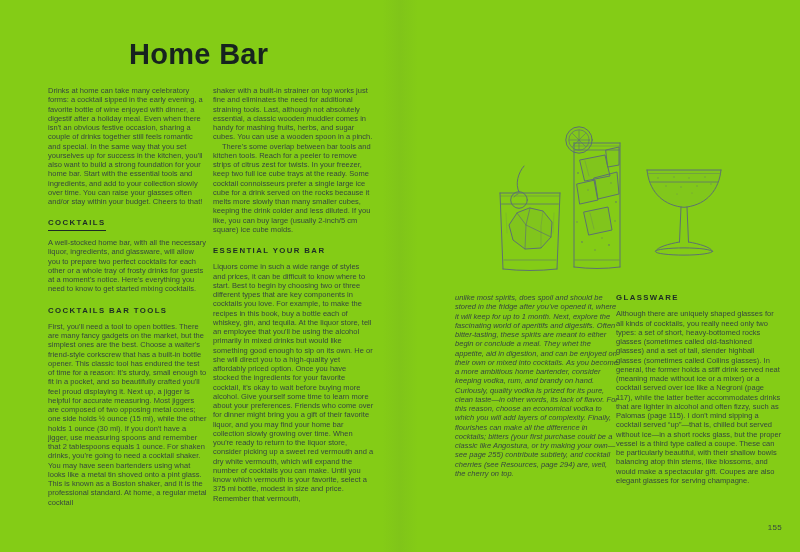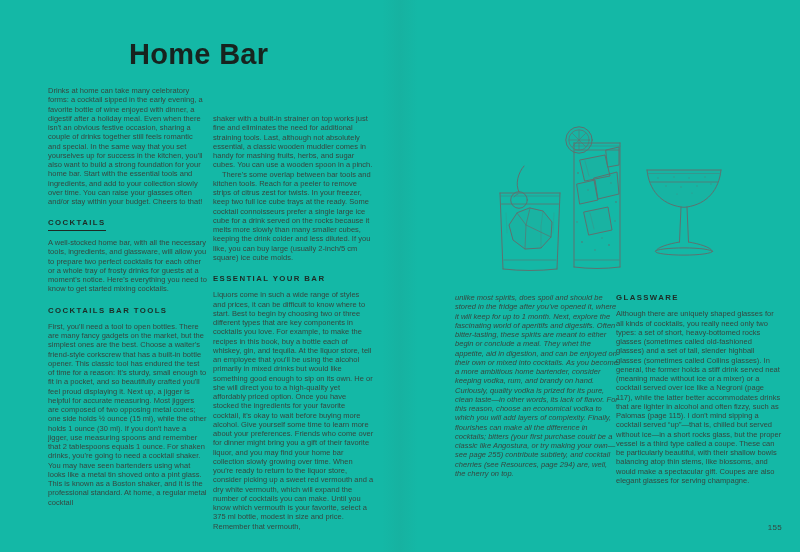--- a/index.html
+++ b/index.html
@@ -1,36 +1,36 @@
 <!DOCTYPE html>
 <html><head>
 <meta charset="utf-8">
 <style>
   html,body{margin:0;padding:0;background:#d9e9e3;}
   .spread{
     position:relative;width:800px;height:552px;overflow:hidden;
-    background:#14b8a6;
+    background:#84cc16;
     font-family:"Liberation Sans","DejaVu Sans",sans-serif;
     color:#36463f;
   }
   .gutter{
     position:absolute;left:382px;top:0;width:36px;height:552px;
     background:linear-gradient(90deg,rgba(60,82,76,0) 0%,rgba(60,82,76,0.06) 50%,rgba(60,82,76,0) 100%);
     pointer-events:none;
   }
   .title{
     position:absolute;left:129px;top:38px;
     font-size:29px;font-weight:bold;letter-spacing:0.3px;color:#17231f;
   }
   .col{
     position:absolute;font-size:7.5px;line-height:9.25px;
     letter-spacing:0.02px;color:#36463f;text-align:left;
   }
   .c1{left:48px;top:86px;width:159px;}
-  .c2{left:213px;top:86px;width:161px;margin-top:28px;}
+  .c2{left:213px;top:86px;width:161px;}
   .c3{left:455px;top:293px;width:163px;font-style:italic;}
   .c4{left:616px;top:293px;width:166px;}
   .col p{margin:0;}
   .indent{text-indent:9px;}
   .subhead{
     font-size:7.8px;font-weight:bold;letter-spacing:1.4px;
     color:#1d2b26;margin:12px 0 7px 0;
   }
   .subhead.first{margin-top:0;}
   .underlined{display:inline-block;border-bottom:1.5px solid #1d2b26;padding-bottom:2.5px;text-align:right;}
@@ -48,21 +48,21 @@
 <div class="spread">
   <div class="gutter"></div>
 
   <div class="title">Home Bar</div>
 
   <div class="col c1">
     <p>Drinks at home can take many celebratory forms: a cocktail sipped in the early evening, a favorite bottle of wine enjoyed with dinner, a digestif after a holiday meal. Even when there isn't an obvious festive occasion, sharing a couple of drinks together still feels romantic and special. In the same way that you set yourselves up for success in the kitchen, you'll also want to build a strong foundation for your home bar. Start with the essential tools and ingredients, and add to your collection slowly over time. You can raise your glasses often and/or stay within your budget. Cheers to that!</p>
     <div class="subhead">
       <span class="underlined">COCKTAILS</span>
     </div>
-    <p>A well-stocked home bar, with all the necessary tools, ingredients, and glassware, will allow you to prepare two perfect cocktails for each other or a whole tray of frosty drinks for guests at a moment's notice. Here's everything you need to know to get started mixing cocktails.</p>
+    <p>A well-stocked home bar, with all the necessary liquor, ingredients, and glassware, will allow you to prepare two perfect cocktails for each other or a whole tray of frosty drinks for guests at a moment's notice. Here's everything you need to know to get started mixing cocktails.</p>
     <div class="subhead">COCKTAILS BAR TOOLS</div>
     <p>First, you'll need a tool to open bottles. There are many fancy gadgets on the market, but the simplest ones are the best. Choose a waiter's friend-style corkscrew that has a built-in bottle opener. This classic tool has endured the test of time for a reason: It's sturdy, small enough to fit in a pocket, and so beautifully crafted you'll feel proud displaying it. Next up, a jigger is helpful for accurate measuring. Most jiggers are composed of two opposing metal cones; one side holds ½ ounce (15 ml), while the other holds 1 ounce (30 ml). If you don't have a jigger, use measuring spoons and remember that 2 tablespoons equals 1 ounce. For shaken drinks, you're going to need a cocktail shaker. You may have seen bartenders using what looks like a metal tin shoved onto a pint glass. This is known as a Boston shaker, and it is the professional standard. At home, a regular metal cocktail</p>
   </div>
 
   <div class="col c2">
     <p>shaker with a built-in strainer on top works just fine and eliminates the need for additional straining tools. Last, although not absolutely essential, a classic wooden muddler comes in handy for mashing fruits, herbs, and sugar cubes. You can use a wooden spoon in a pinch.</p>
     <p class="indent">There's some overlap between bar tools and kitchen tools. Reach for a peeler to remove strips of citrus zest for twists. In your freezer, keep two full ice cube trays at the ready. Some cocktail connoisseurs prefer a single large ice cube for a drink served on the rocks because it melts more slowly than many smaller cubes, keeping the drink colder and less diluted. If you like, you can buy large (usually 2-inch/5 cm square) ice cube molds.</p>
     <div class="subhead">ESSENTIAL YOUR BAR</div>
     <p>Liquors come in such a wide range of styles and prices, it can be difficult to know where to start. Best to begin by choosing two or three different types that are key components in cocktails you love. For example, to make the recipes in this book, buy a bottle each of whiskey, gin, and tequila. At the liquor store, tell an employee that you'll be using the alcohol primarily in mixed drinks but would like something good enough to sip on its own. He or she will direct you to a high-quality yet affordably priced option. Once you have stocked the ingredients for your favorite cocktail, it's okay to wait before buying more alcohol. Give yourself some time to learn more about your preferences. Friends who come over for dinner might bring you a gift of their favorite liquor, and you may find your home bar collection slowly growing over time. When you're ready to return to the liquor store, consider picking up a sweet red vermouth and a dry white vermouth, which will expand the number of cocktails you can make. Until you know which vermouth is your favorite, select a 375 ml bottle, modest in size and price. Remember that vermouth,</p>
   </div>

